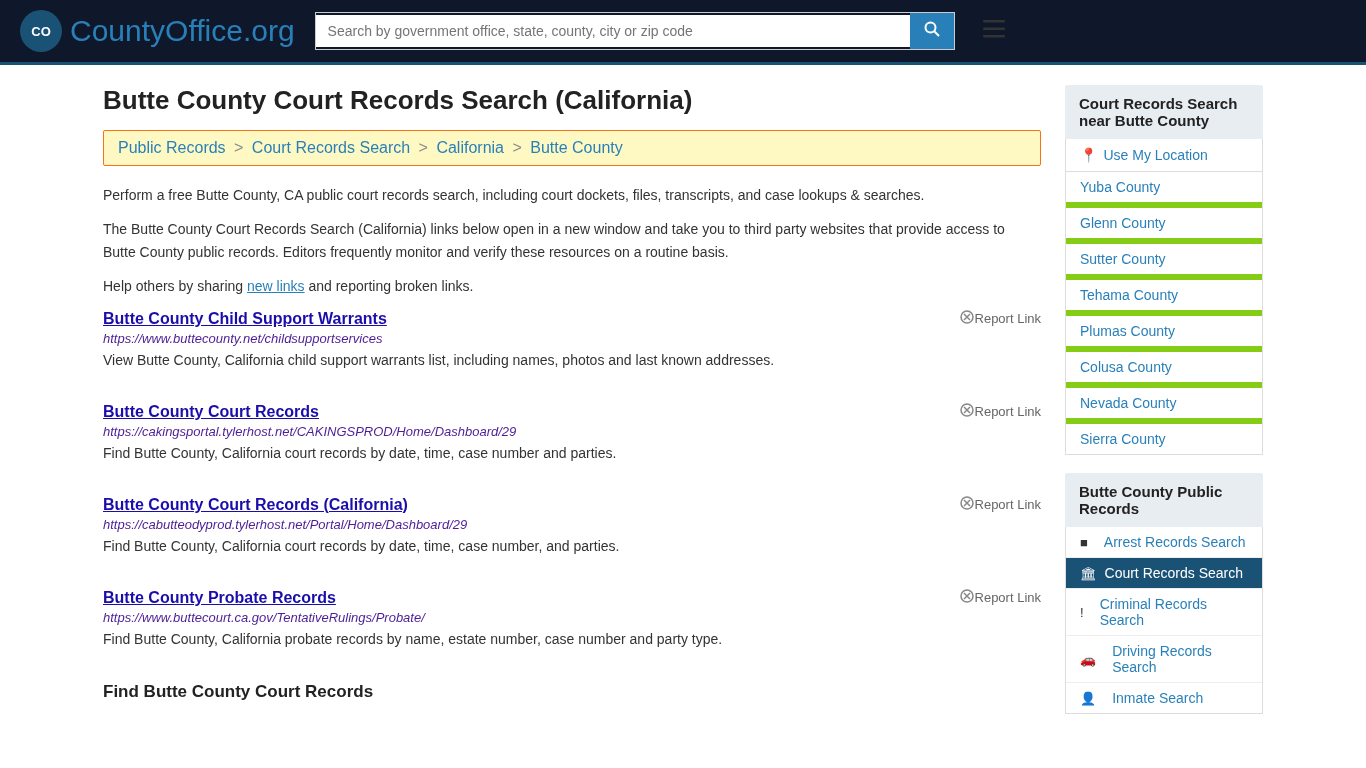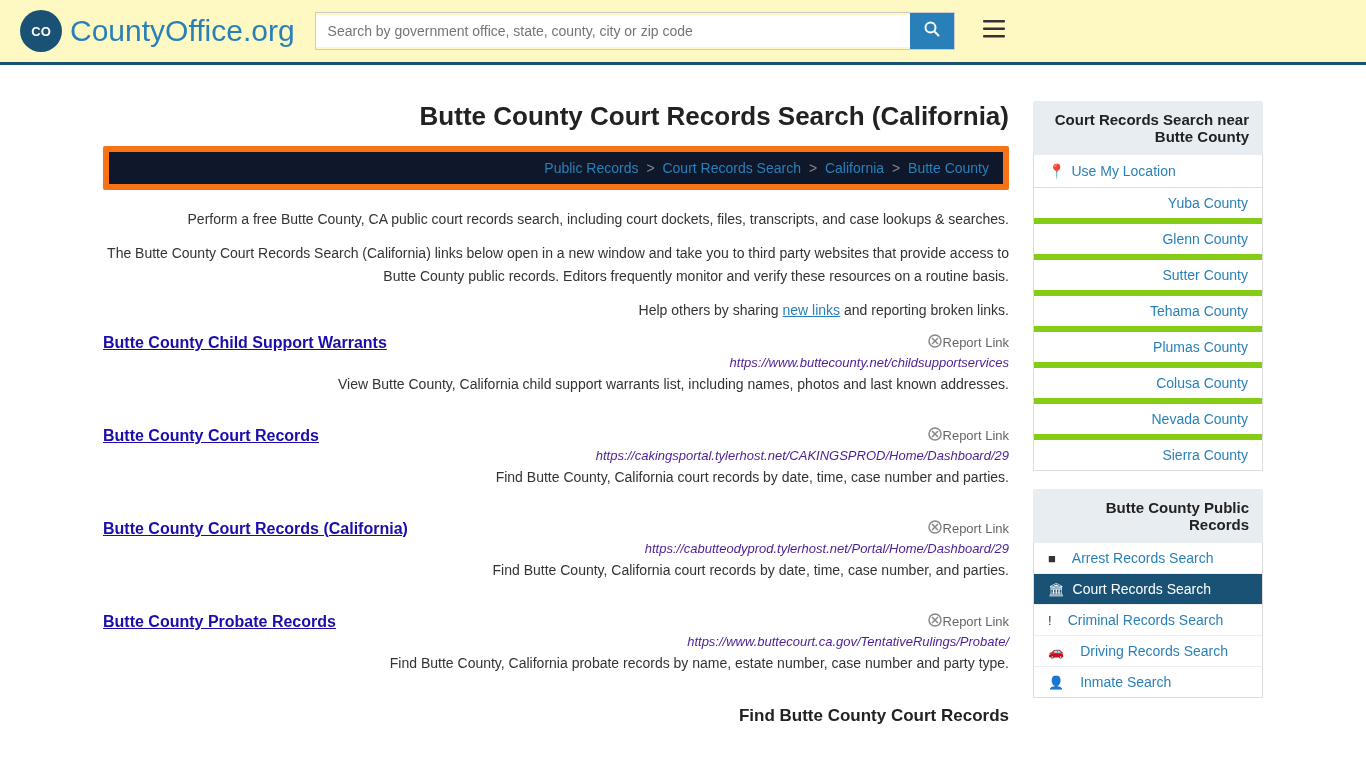--- a/index.html
+++ b/index.html
@@ -1,20 +1,20 @@
 <!DOCTYPE html>
 <html><head>
   <meta charset="utf-8">
   <style>
     * { margin: 0; padding: 0; box-sizing: border-box; }
     body { font-family: Arial, sans-serif; font-size: 14px; color: #333; background: #fff; }
 
     
     .header {
-      background: #fef9c3;
+      background: #0f172a;
       border-bottom: 3px solid #1a5276;
       padding: 10px 20px;
       display: flex;
       align-items: center;
       gap: 20px;
     }
     .logo-area {
       display: flex;
       align-items: center;
       gap: 8px;
@@ -69,47 +69,46 @@
       cursor: pointer;
       font-size: 22px;
       color: #333;
       padding: 4px 8px;
     }
 
     
     .container {
       max-width: 1200px;
       margin: 0 auto;
-      padding: 36px 20px;
+      padding: 20px 20px;
       display: flex;
       gap: 24px;
-      text-align: right;
     }
     .main-content {
       flex: 1;
     }
     .sidebar {
-      width: 230px;
+      width: 198px;
       flex-shrink: 0;
     }
 
     
     .page-title {
       font-size: 26px;
       font-weight: bold;
       color: #222;
       margin-bottom: 14px;
     }
 
     
     .breadcrumb {
-      background: #0f172a;
-      border: 6px solid #f97316;
+      background: #fef9c3;
+      border: 1px solid #f97316;
       padding: 8px 14px;
-      font-size: 14px;
+      font-size: 16px;
       color: #555;
       margin-bottom: 18px;
       border-radius: 2px;
     }
     .breadcrumb a { color: #2980b9; text-decoration: none; }
     .breadcrumb span { color: #888; margin: 0 4px; }
 
     
     .description { margin-bottom: 12px; font-size: 14px; line-height: 1.6; color: #333; }
     .description a { color: #2980b9; text-decoration: underline; }

